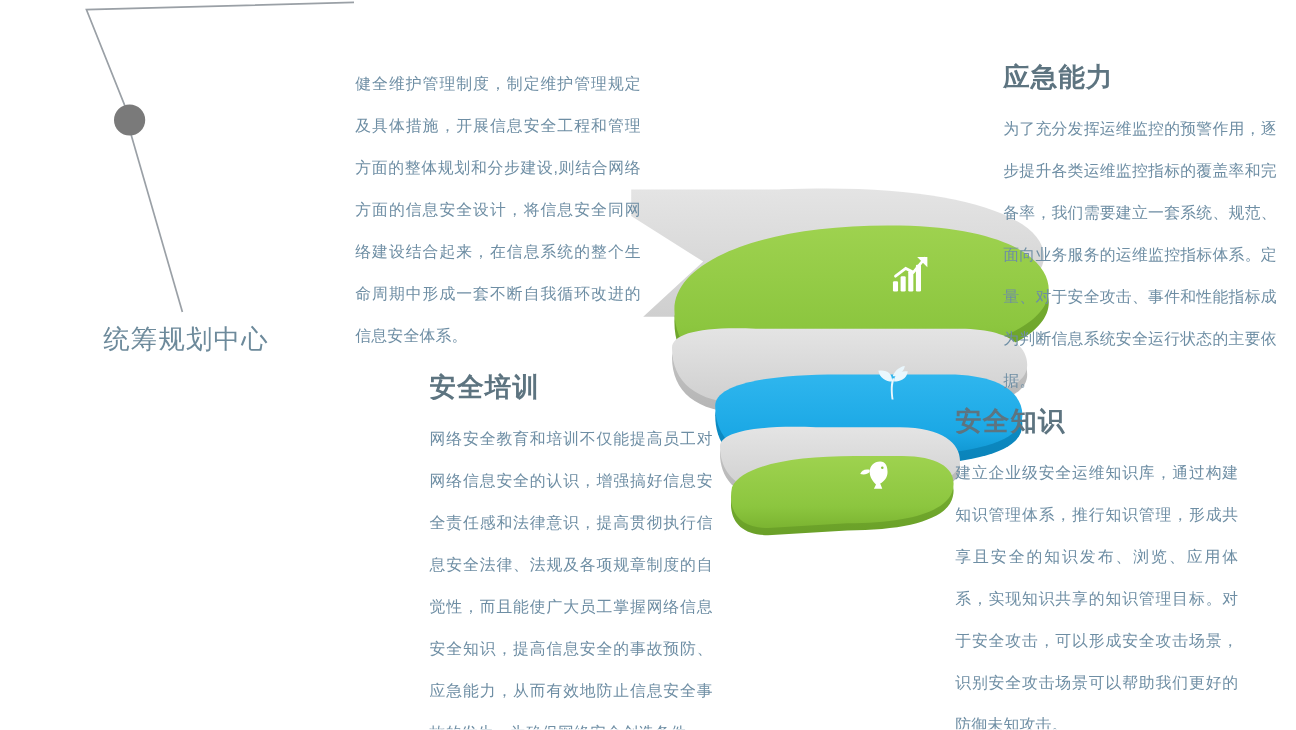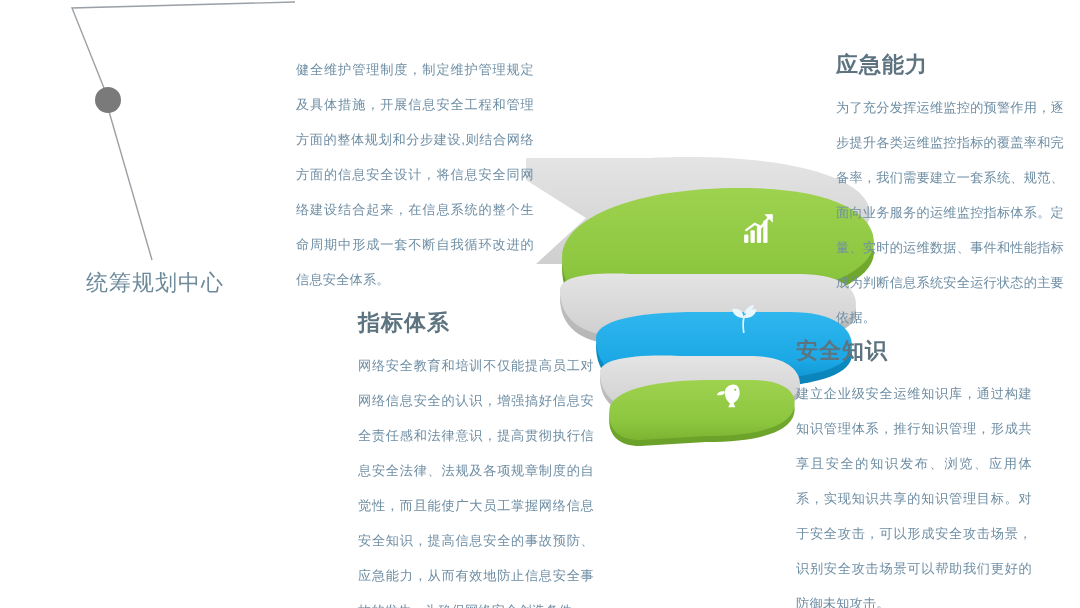--- a/index.html
+++ b/index.html
@@ -236,25 +236,25 @@
       <circle cx="22" cy="10" r="1.2" fill="#8CC63F"></circle>
     </g>
   </svg>
 
   <div class="block" id="block-planning">
     <p class="block-body">健全维护管理制度，制定维护管理规定及具体措施，开展信息安全工程和管理方面的整体规划和分步建设,则结合网络方面的信息安全设计，将信息安全同网络建设结合起来，在信息系统的整个生命周期中形成一套不断自我循环改进的信息安全体系。</p>
   </div>
 
   <div class="block" id="block-metrics">
     <h2 class="block-heading">应急能力</h2>
-    <p class="block-body">为了充分发挥运维监控的预警作用，逐步提升各类运维监控指标的覆盖率和完备率，我们需要建立一套系统、规范、面向业务服务的运维监控指标体系。定量、实时的运维数据、事件和性能指标成为判断信息系统安全运行状态的主要依据。</p>
+    <p class="block-body">为了充分发挥运维监控的预警作用，逐步提升各类运维监控指标的覆盖率和完备率，我们需要建立一套系统、规范、面向业务服务的运维监控指标体系。定量、对于安全攻击、事件和性能指标成为判断信息系统安全运行状态的主要依据。</p>
   </div>
 
   <div class="block" id="block-training">
-    <h2 class="block-heading">指标体系</h2>
+    <h2 class="block-heading">安全培训</h2>
     <p class="block-body">网络安全教育和培训不仅能提高员工对网络信息安全的认识，增强搞好信息安全责任感和法律意识，提高贯彻执行信息安全法律、法规及各项规章制度的自觉性，而且能使广大员工掌握网络信息安全知识，提高信息安全的事故预防、应急能力，从而有效地防止信息安全事故的发生，为确保网络安全创造条件。</p>
   </div>
 
   <div class="block" id="block-knowledge">
     <h2 class="block-heading">安全知识</h2>
     <p class="block-body">建立企业级安全运维知识库，通过构建知识管理体系，推行知识管理，形成共享且安全的知识发布、浏览、应用体系，实现知识共享的知识管理目标。对于安全攻击，可以形成安全攻击场景，识别安全攻击场景可以帮助我们更好的防御未知攻击。</p>
   </div>
 
 </div>
 

